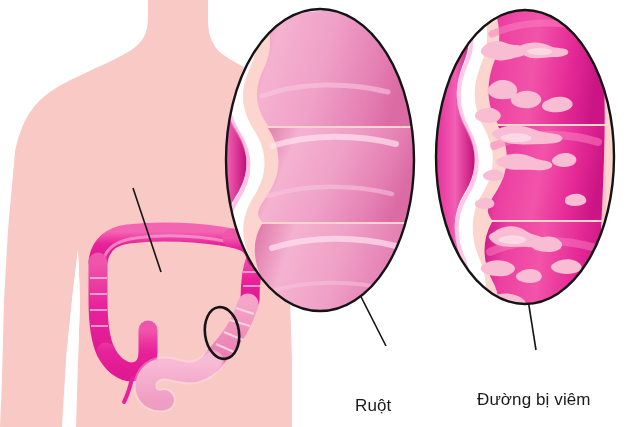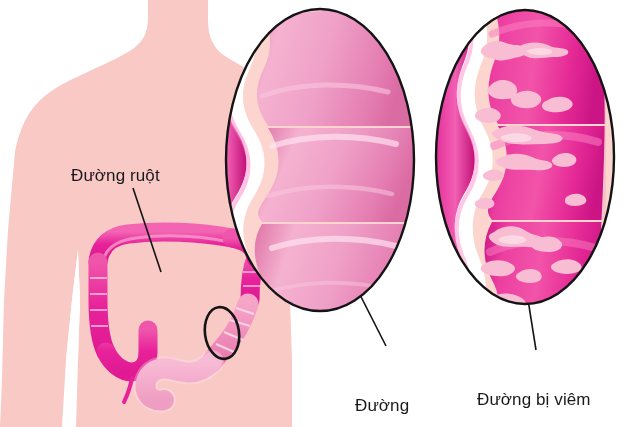--- a/index.html
+++ b/index.html
@@ -341,24 +341,23 @@
           <path d="M 500,238 c 9,-4 20,-3 25,0 c 4,3 -3,6 -11,6 c -10,0 -19,-3 -14,-6 Z"></path>
           <path d="M 528,50 c 9,-3 19,-2 23,0 c 4,3 -3,5 -10,5 c -9,0 -17,-3 -13,-5 Z"></path>
           <path d="M 492,302 c 9,-4 20,-3 24,0 c 4,3 -3,6 -11,6 c -10,0 -18,-3 -13,-6 Z"></path>
         </g>
       </g>
 
       <ellipse cx="525" cy="157" rx="89" ry="147" fill="none" stroke="#141414" stroke-width="2.4"></ellipse>
     </g>
   </svg>
 
-  <div class="lbl" id="lbl-gut">Đường ruột</div>
 
   <div class="lbl" id="lbl-norm">
-    <div>Đường</div>
+    <div>Ruột</div>
     
   </div>
 
   <div class="lbl" id="lbl-dis">
     <div>Đường bị viêm</div>
     
   </div>
 
 </div>
 

